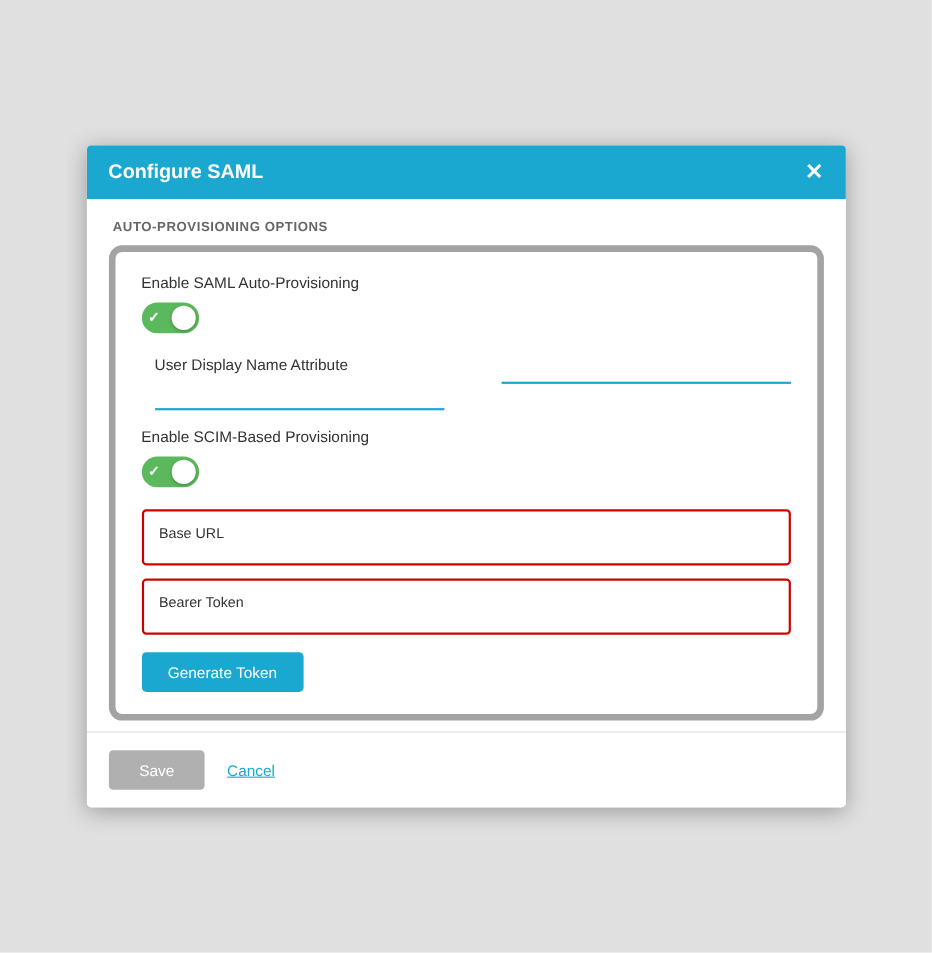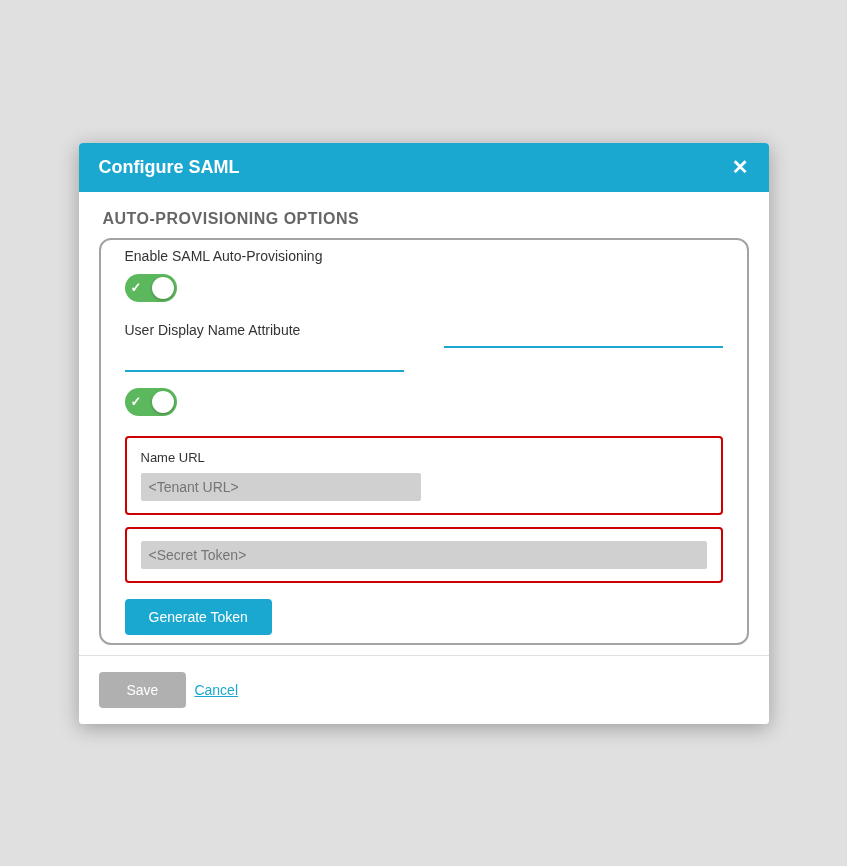--- a/index.html
+++ b/index.html
@@ -42,41 +42,42 @@
       font-weight: bold;
     }
     .dialog-body {
       padding: 0;
       overflow-y: auto;
       flex: 1;
       max-height: 760px;
     }
     .section-label {
       color: #666;
-      font-size: 16px;
+      font-size: 12px;
       font-weight: bold;
       letter-spacing: 0.5px;
       padding: 18px 24px 10px 24px;
       text-transform: uppercase;
     }
     .form-card {
       margin: 0 20px 10px 20px;
-      border: 2px solid #a3a3a3;
+      border: 6px solid #a3a3a3;
       border-radius: 12px;
-      padding: 8px 24px;
+      padding: 20px 24px;
     }
     .form-row {
       display: flex;
       gap: 40px;
       margin-bottom: 16px;
     }
     .form-group {
       flex: 1;
       display: flex;
       flex-direction: column;
+      margin-left: 12px;
     }
     .form-label {
       font-size: 14px;
       color: #333;
       margin-bottom: 8px;
       font-weight: normal;
     }
     .form-input {
       border: none;
       border-bottom: 2px solid #1aa8d0;
@@ -166,21 +167,21 @@
       padding: 10px 24px;
       border-radius: 4px;
       font-size: 14px;
       cursor: pointer;
       margin-top: 4px;
     }
     .dialog-footer {
       border-top: 1px solid #e0e0e0;
       padding: 16px 20px;
       display: flex;
-      gap: 8px;
+      gap: 20px;
       align-items: center;
       background: #fff;
     }
     .save-btn {
       background: #b0b0b0;
       color: #fff;
       border: none;
       padding: 10px 28px;
       border-radius: 4px;
       font-size: 14px;
@@ -235,39 +236,39 @@
         </div>
         <div class="form-group">
           <input class="form-input" type="text" style="">
         </div>
       </div>
 
       
 
       
       <div class="enable-row">
+        <span class="enable-label">Enable SCIM-Based Provisioning</span>
         <div class="toggle-container">
           <div class="toggle">
             <div class="toggle-track active">
               <span class="toggle-check">✓</span>
               <div class="toggle-thumb"></div>
             </div>
           </div>
         </div>
       </div>
 
       
       <div class="highlighted-field">
-        <div class="field-label">Name URL</div>
-        <input class="highlighted-input" type="text" placeholder="&lt;Tenant URL&gt;" style="">
+        <div class="field-label">Base URL</div>
       </div>
 
       
       <div class="highlighted-field">
-        <input class="highlighted-input wide" type="text" placeholder="&lt;Secret Token&gt;" style="">
+        <div class="field-label">Bearer Token</div>
       </div>
 
       
       <button class="generate-btn">Generate Token</button>
 
     </div>
 
   </div>
 
   <div class="dialog-footer">

